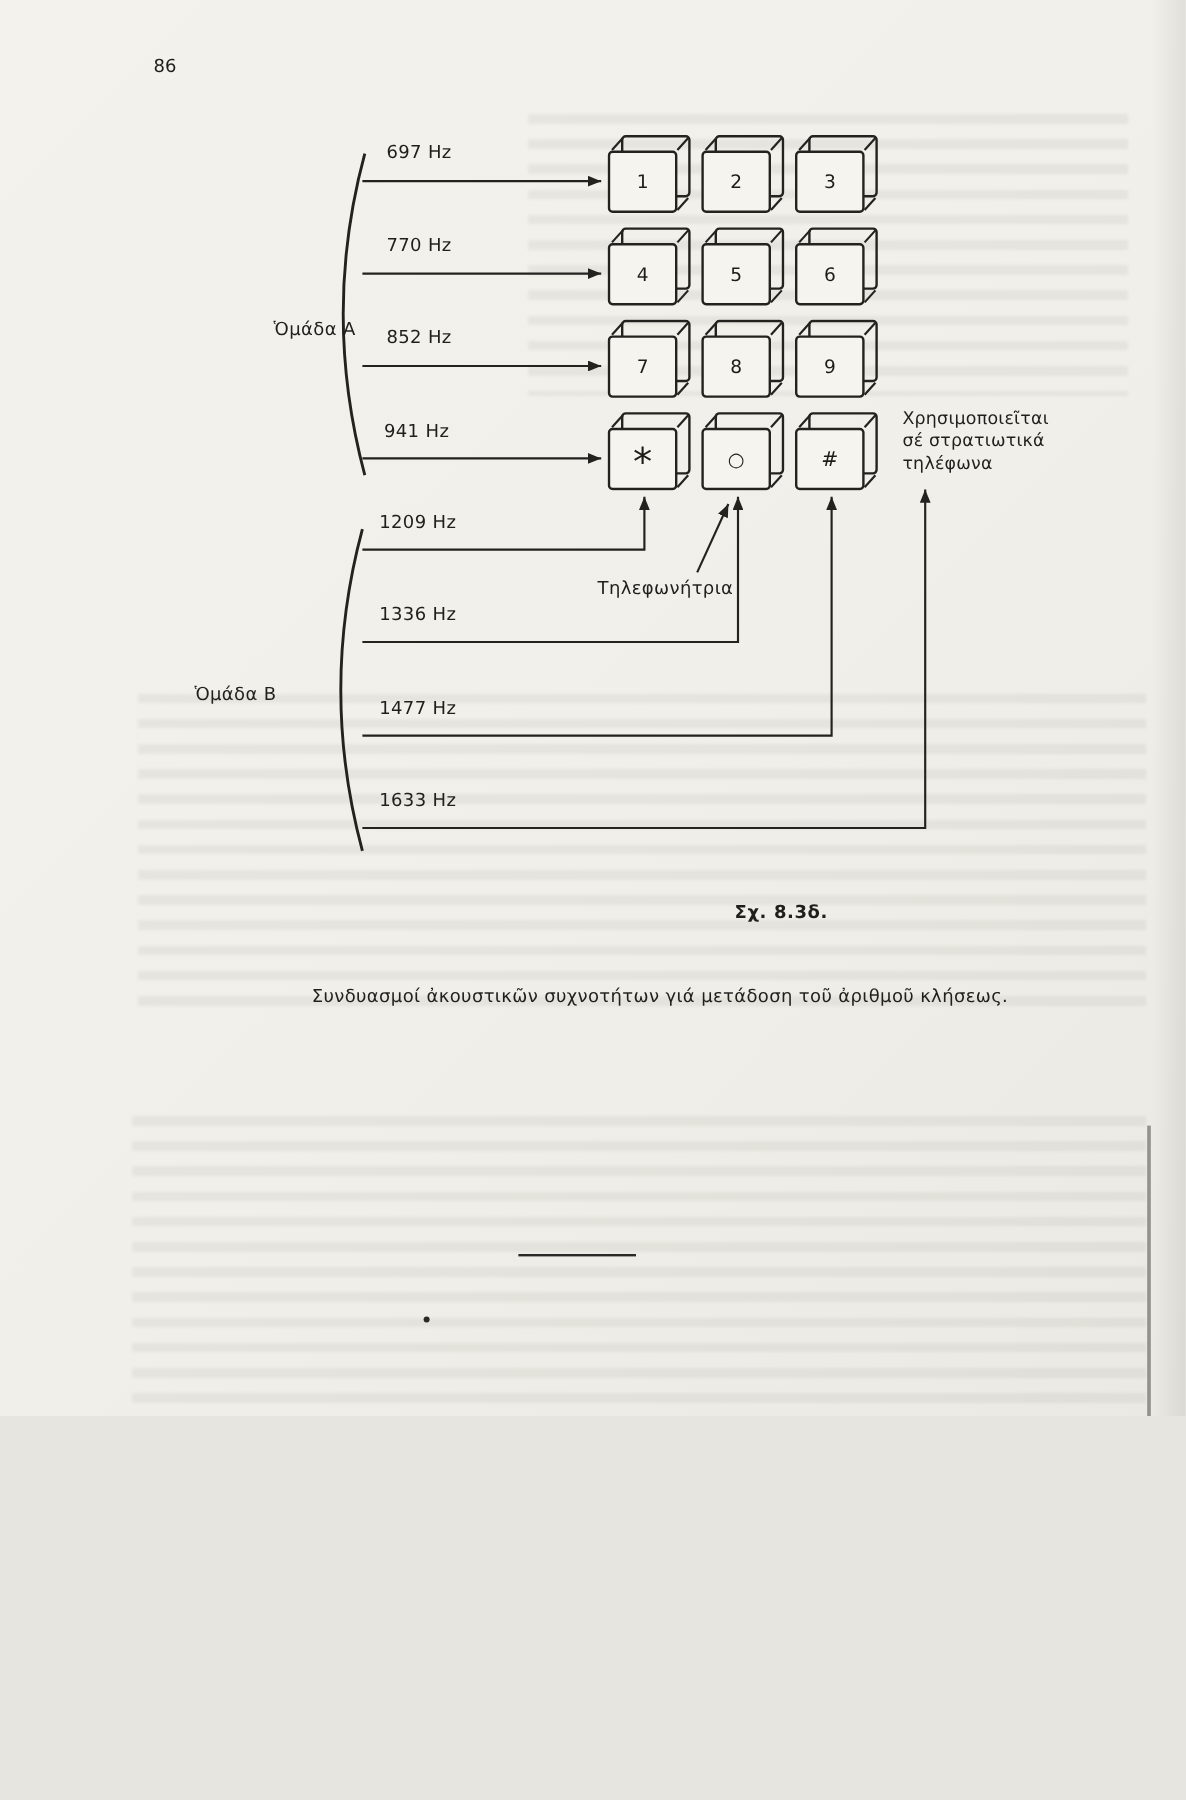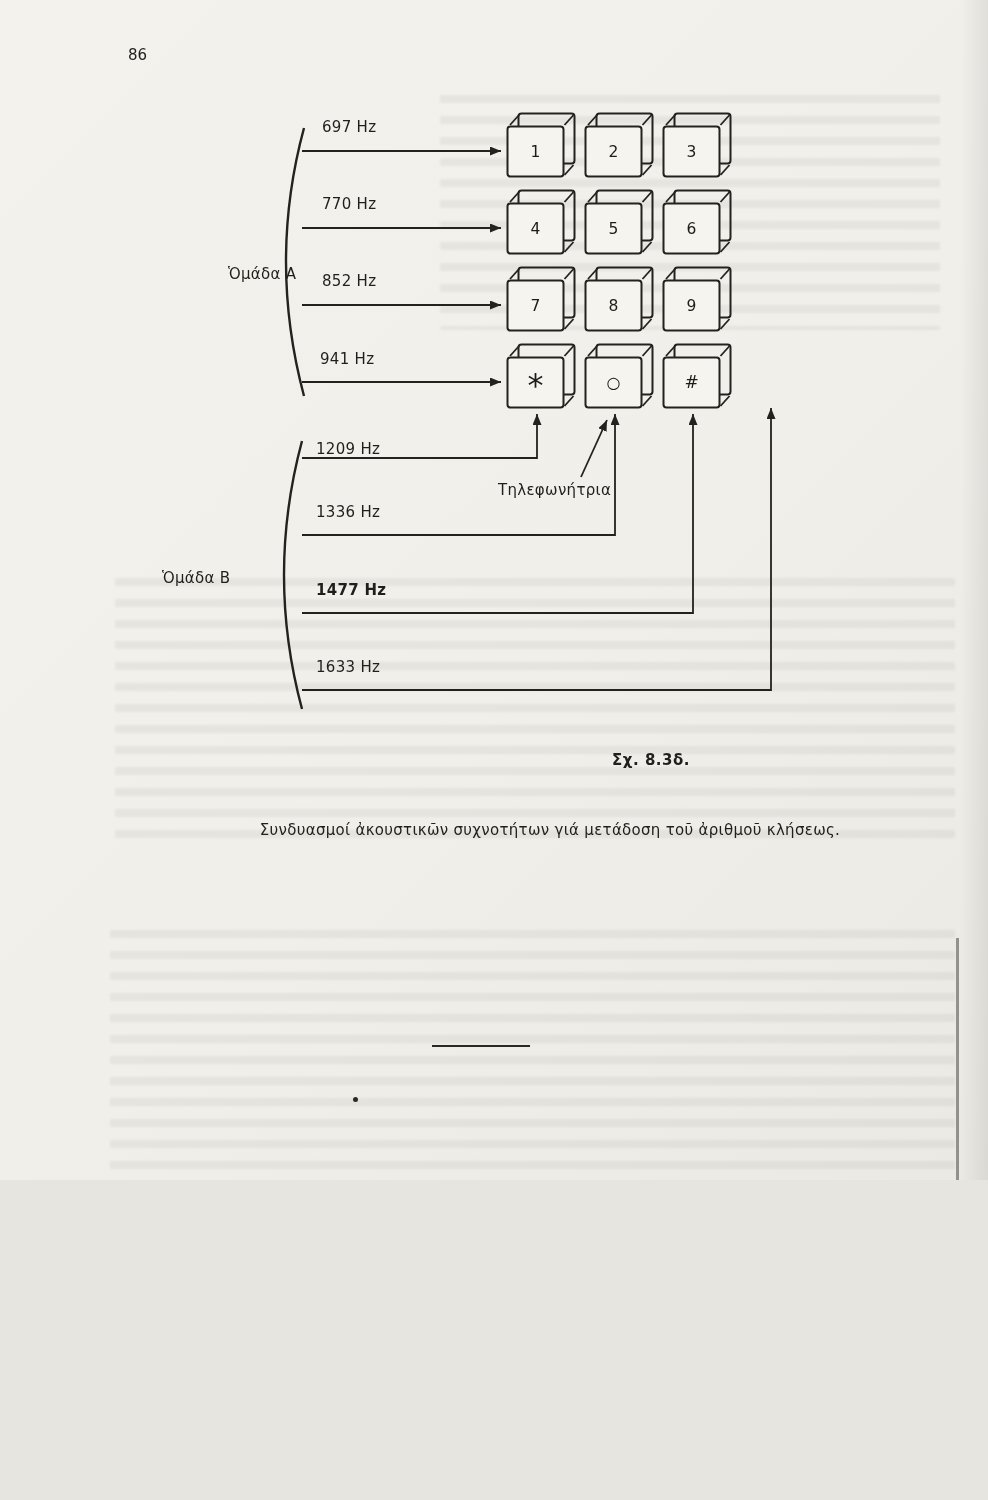--- a/index.html
+++ b/index.html
@@ -83,23 +83,23 @@
 
     <path class="brace" d="M304,128 Q268,261 304,396"></path>
     <path class="brace" d="M302,441 Q266,575 302,709"></path>
   </svg>
 
   <div class="txt" style="left:322px; top:118px;text-align:right;">697 Hz</div>
   <div class="txt" style="left:322px; top:195px;">770 Hz</div>
   <div class="txt" style="left:322px; top:272px;">852 Hz</div>
   <div class="txt" style="left:320px; top:350px;">941 Hz</div>
 
-  <div class="txt" style="left:316px; top:440px;">1209 Hz</div>
+  <div class="txt" style="left:316px; top:426px;">1209 Hz</div>
   <div class="txt" style="left:316px; top:503px;">1336 Hz</div>
-  <div class="txt" style="left:316px; top:581px;font-weight:bold;">1477 Hz</div>
+  <div class="txt" style="left:316px; top:581px;">1477 Hz</div>
   <div class="txt" style="left:316px; top:658px;">1633 Hz</div>
 
   <div class="txt" style="left:228px; top:265px;">Ὁμάδα A</div>
   <div class="txt" style="left:162px; top:569px;">Ὁμάδα B</div>
 
   <div class="key" style="left:506px; top:112px;">
     <svg viewBox="0 0 70 66" width="70" height="66">
       <rect class="kback" x="12.5" y="1.5" width="56" height="50" rx="3"></rect>
       <line class="kline" x1="4" y1="13" x2="13" y2="3"></line>
         <line class="kline" x1="58.5" y1="13" x2="67.5" y2="3"></line>
@@ -217,20 +217,25 @@
       <line class="kline" x1="4" y1="13" x2="13" y2="3"></line>
         <line class="kline" x1="58.5" y1="13" x2="67.5" y2="3"></line>
         <line class="kline" x1="58.5" y1="63" x2="67.5" y2="53"></line>
       <rect class="kface" x="1.5" y="14.5" width="56" height="50" rx="3"></rect>
       <text class="klabel k-hash" x="29.5" y="45">#</text>
     </svg>
   </div>
 
   <div class="txt" style="left:498px; top:481px;">Τηλεφωνήτρια</div>
 
+  <div class="military-note">
+    <div>Χρησιμοποιεῖται</div>
+    <div>σέ στρατιωτικά</div>
+    <div>τηλέφωνα</div>
+  </div>
 
   <div class="caption-number">Σχ. 8.3δ.</div>
   <div class="caption-text">Συνδυασμοί ἀκουστικῶν συχνοτήτων γιά μετάδοση τοῦ ἀριθμοῦ κλήσεως.</div>
 
   <div class="divider"></div>
   <div class="ink-dot"></div>
   <div class="page-edge-line"></div>
   <div class="page-edge-shade"></div>
 
 </div>

